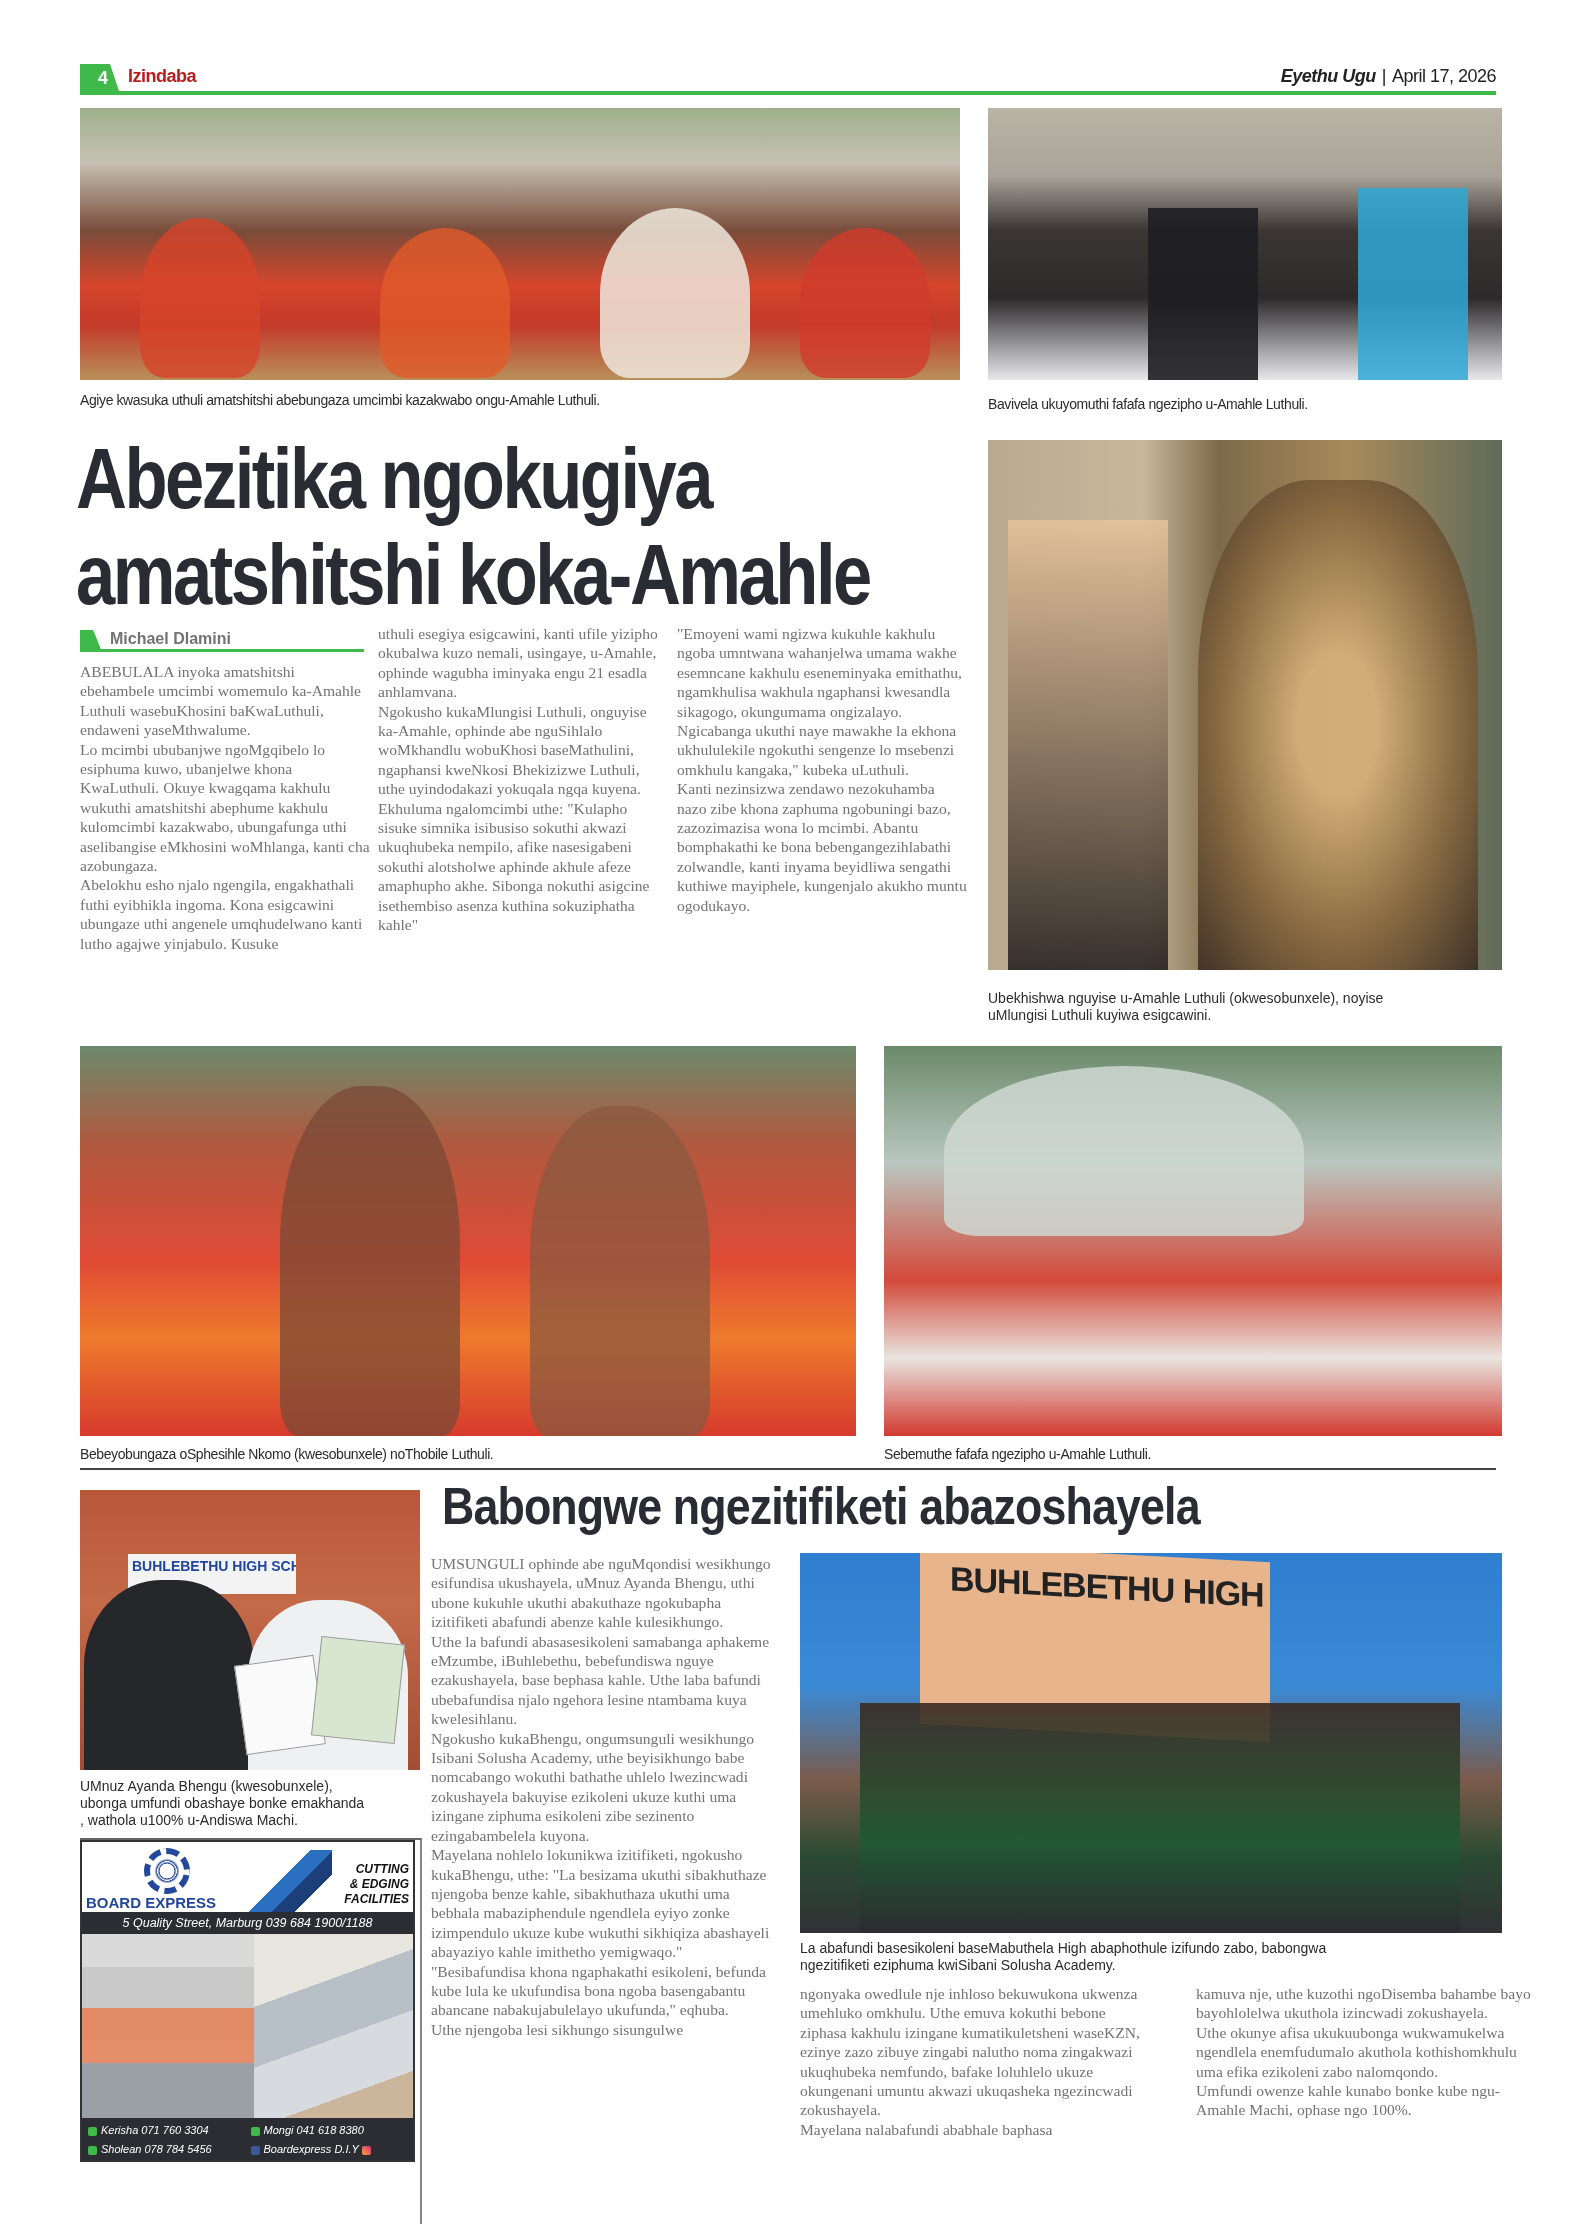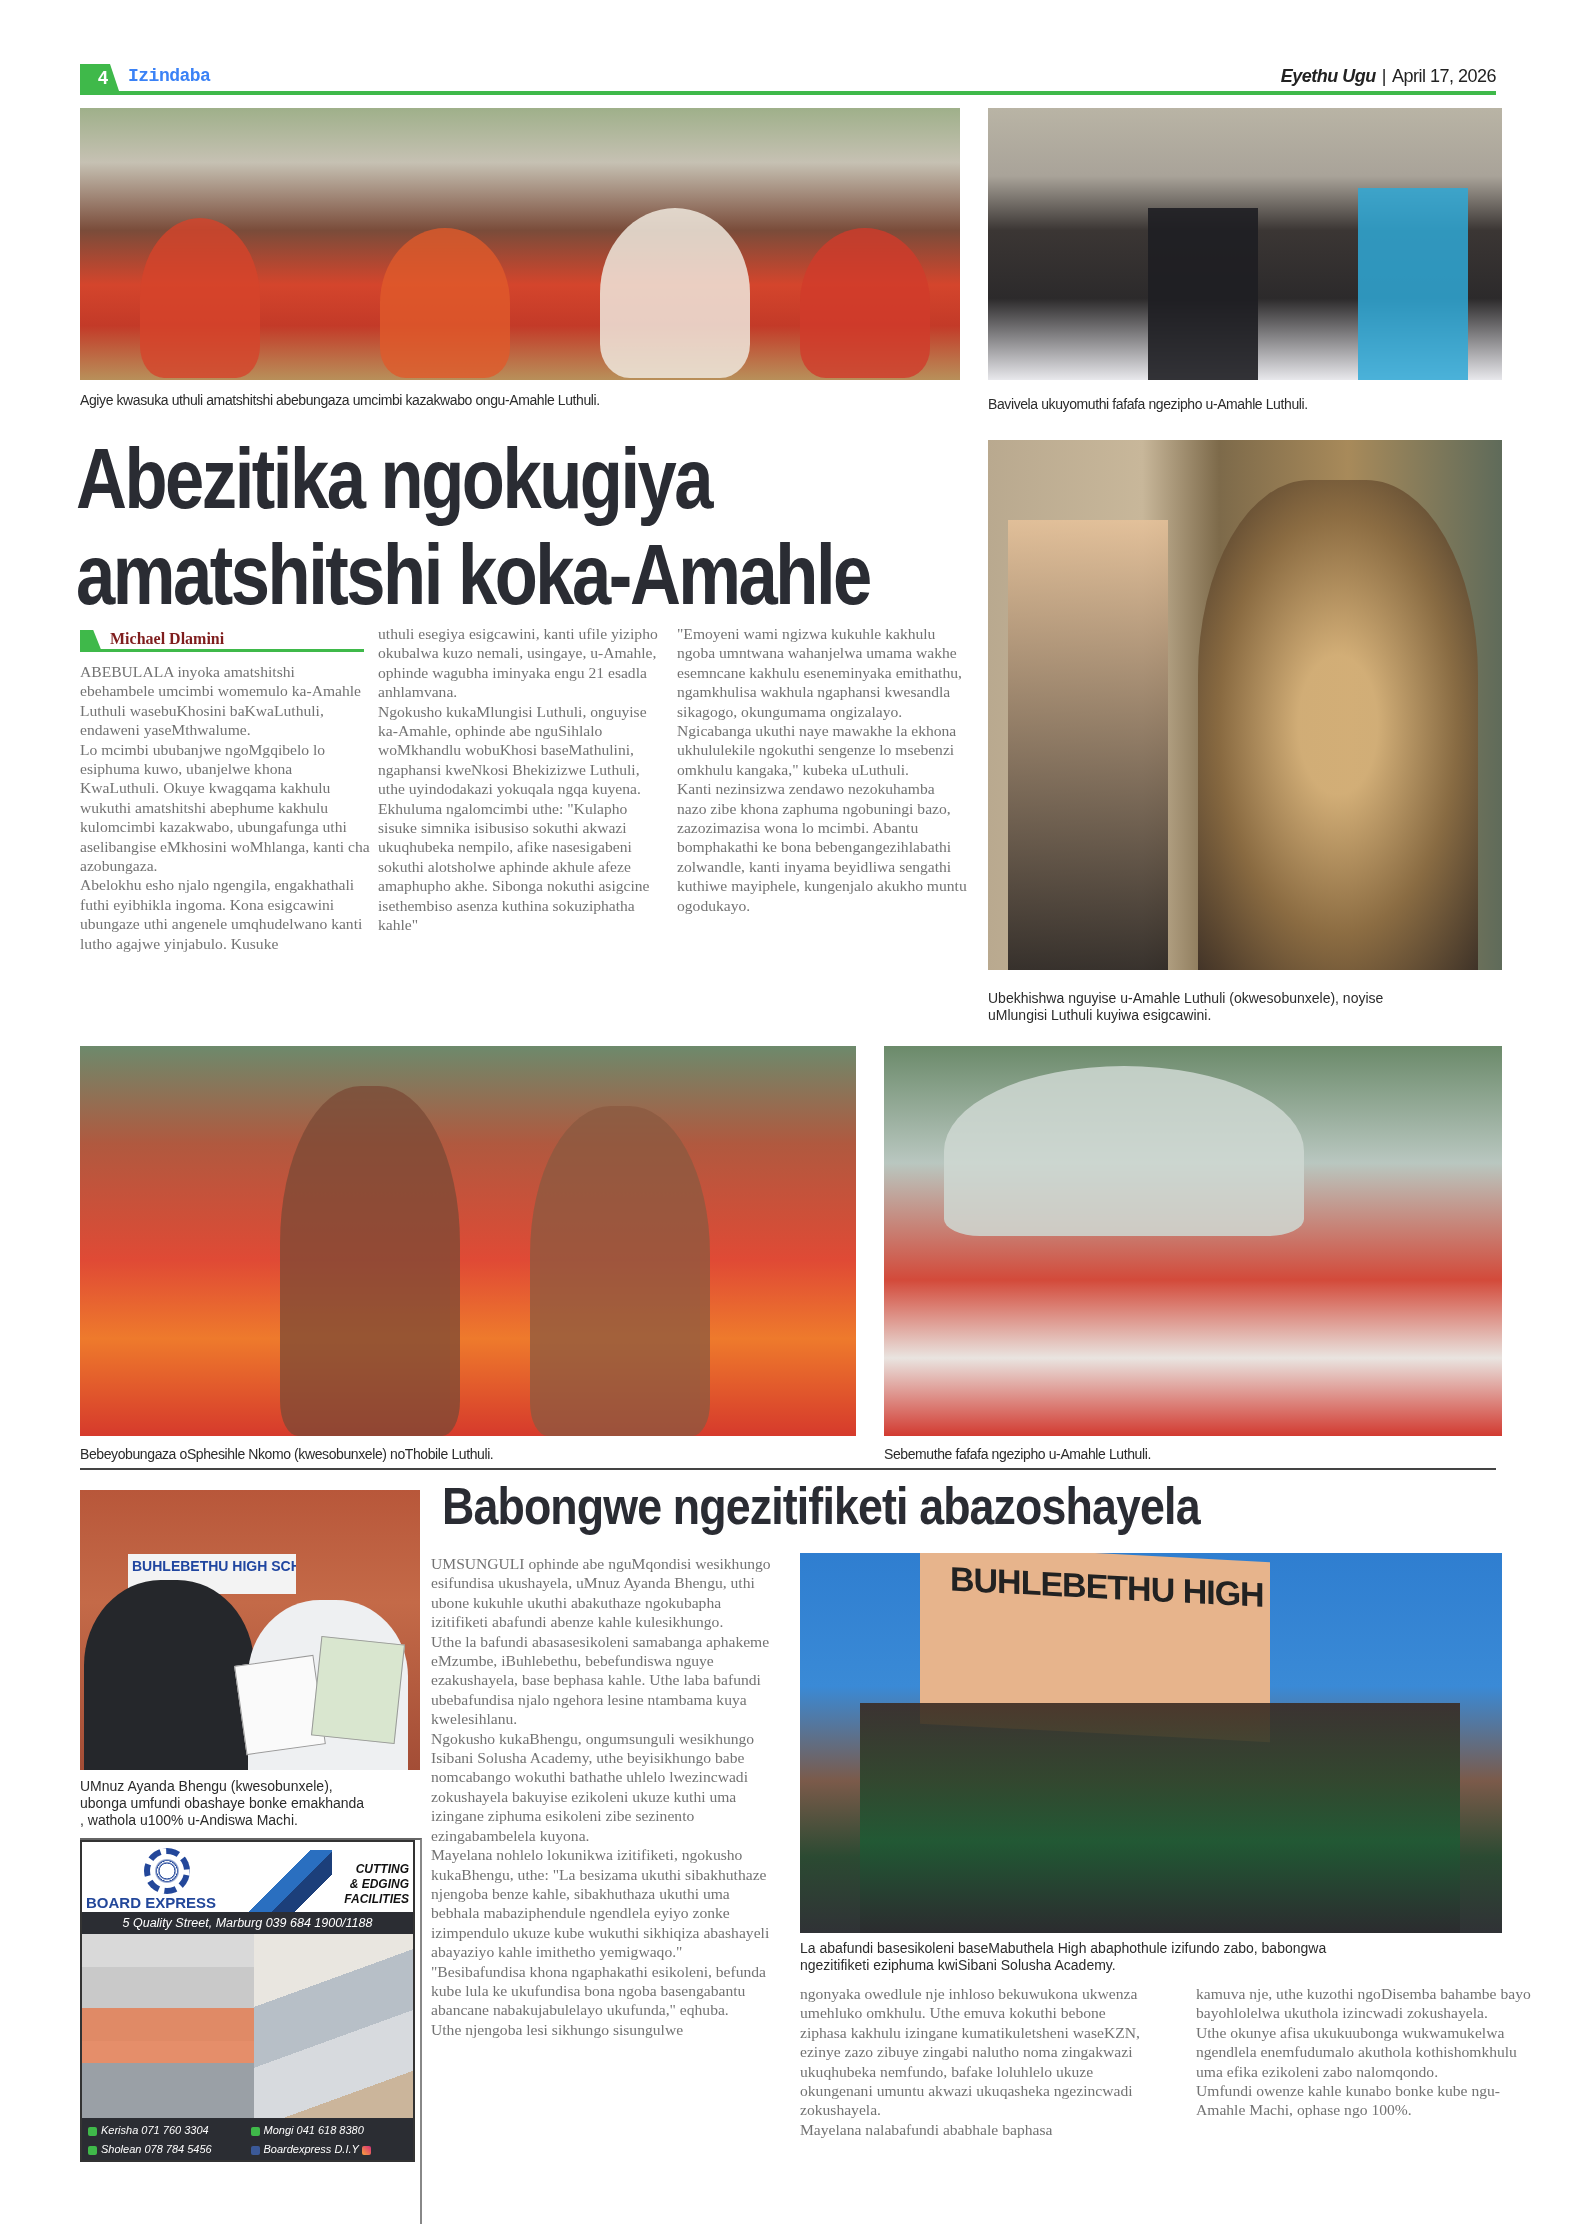--- a/index.html
+++ b/index.html
@@ -1,33 +1,33 @@
 <!DOCTYPE html>
 <html><head>
 <meta charset="utf-8">
 <style>
   * { box-sizing: border-box; margin: 0; padding: 0; }
   body { width: 1572px; height: 2224px; background: #ffffff; position: relative; overflow: hidden; font-family: "Liberation Serif", serif; color: #2b2b2b; }
   .abs { position: absolute; }
   
   .page-num { left: 80px; top: 64px; width: 40px; height: 30px; background: #3fb94a; color: #fff; font-family: "Liberation Sans", sans-serif; font-weight: bold; font-size: 18px; padding: 4px 0 0 18px; clip-path: polygon(0 0, 75% 0, 100% 100%, 0 100%); }
-  .section { left: 128px; top: 66px; font-family: Liberation Mono, monospace; font-weight: bold; font-size: 18px; color: #3b82f6; letter-spacing: -0.5px; }
+  .section { left: 128px; top: 66px; font-family: Liberation Sans, sans-serif; font-weight: bold; font-size: 18px; color: #b91c1c; letter-spacing: -0.5px; }
   .masthead { right: 76px; top: 66px; font-family: "Liberation Sans", sans-serif; font-size: 18px; color: #222; letter-spacing: -0.5px; }
   .masthead b { font-style: italic; }
   .masthead .sep { margin: 0 6px; }
   .head-rule { left: 80px; top: 91px; width: 1416px; height: 4px; background: #3fb94a; }
   
   .photo { overflow: hidden; }
   .caption { font-family: "Liberation Sans", sans-serif; font-size: 14px; color: #2b2b2b; line-height: 17px; }
   .caption.narrow { letter-spacing: -0.4px; }
   
   .headline { left: 76px; top: 430px; width: 900px; font-family: "Liberation Sans", sans-serif; font-weight: bold; font-size: 86px; line-height: 96px; color: #2a2c33; letter-spacing: -3px; transform: scaleX(0.82); transform-origin: left top; white-space: nowrap; }
   .byline { left: 80px; top: 630px; width: 284px; height: 22px; border-bottom: 3px solid #3fb94a; }
   .byline .flag { position: absolute; left: 0; top: 0; width: 22px; height: 22px; background: #3fb94a; clip-path: polygon(0 0, 60% 0, 100% 100%, 0 100%); }
-  .byline .name { position: absolute; left: 30px; top: 0; font-family: Liberation Serif, serif; font-weight: bold; font-size: 16px; color: #7f1d1d; }
+  .byline .name { position: absolute; left: 30px; top: 0; font-family: Liberation Sans, sans-serif; font-weight: bold; font-size: 16px; color: #737373; }
   .col { font-size: 15.6px; line-height: 19.4px; color: #737373; }
   .col p { margin: 0; }
   .hr { left: 80px; top: 1468px; width: 1416px; height: 2px; background: #444; }
   .headline2 { left: 442px; top: 1476px; font-family: "Liberation Sans", sans-serif; font-weight: bold; font-size: 52px; line-height: 60px; color: #2a2c33; letter-spacing: -1px; transform: scaleX(0.86); transform-origin: left top; white-space: nowrap; }
   
   .ad-frame { left: 80px; top: 1838px; width: 342px; height: 386px; border-top: 2px solid #666; border-right: 2px solid #888; }
   .ad { left: 80px; top: 1840px; width: 335px; height: 322px; background: #fff; border: 2px solid #333; overflow: hidden; }
   .ad-top { position: absolute; left: 0; top: 0; width: 100%; height: 70px; background: #fff; }
   .ad-brand { position: absolute; left: 4px; top: 52px; font-family: "Liberation Sans", sans-serif; font-weight: bold; font-size: 15px; color: #23479a; }
   .ad-cut { position: absolute; right: 4px; top: 20px; font-family: "Liberation Sans", sans-serif; font-weight: bold; font-style: italic; font-size: 12px; line-height: 15px; text-align: right; color: #111; }

